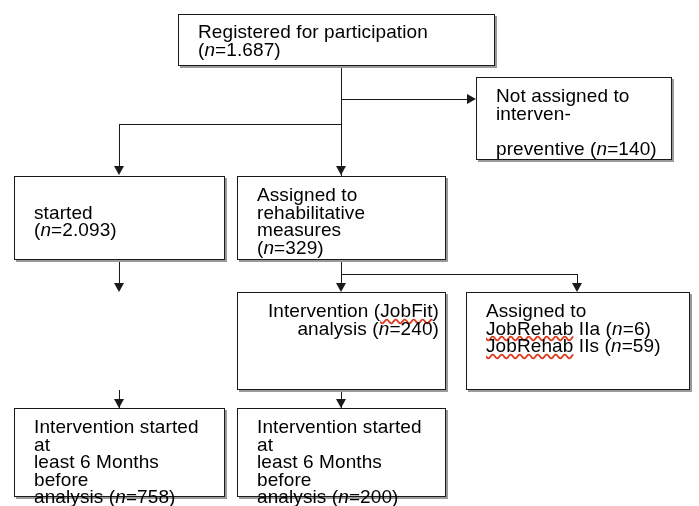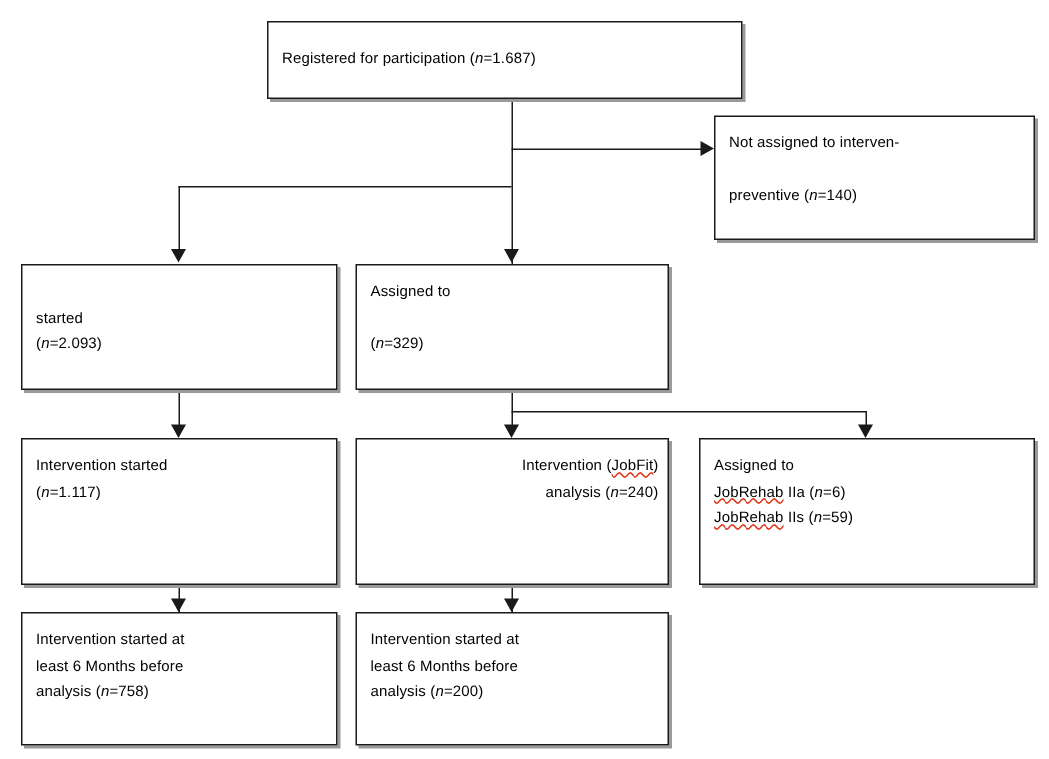--- a/index.html
+++ b/index.html
@@ -17,24 +17,24 @@
   }
   .box {
     position: absolute;
     box-sizing: border-box;
     background: #ffffff;
     border: 1px solid #1a1a1a;
     box-shadow: 2px 2px 0 0 #9a9a9a;
   }
   .box .txt {
     position: absolute;
-    left: 9px;
+    left: 19px;
     right: 6px;
     top: 9px;
-    font-size: 10px;
+    font-size: 19px;
     line-height: 17.5px;
     color: #000000;
     letter-spacing: 0.1px;
     white-space: pre-wrap;
   }
   .box.centered .txt {
     top: 50%;
     transform: translateY(-50%);
   }
   
@@ -101,35 +101,32 @@
   <div class="vline" style="left:119px; top:390px; height:20px;"></div>
   <div class="arrow-down" style="left:114px; top:399px;"></div>
 
   <div class="vline" style="left:341px; top:390px; height:20px;"></div>
   <div class="arrow-down" style="left:336px; top:399px;"></div>
 
   <div class="box centered" style="left:178px; top:14px; width:317px; height:52px;">
     <div class="txt"><span>Registered for participation (</span><span class="nv">n</span><span>=1.687)</span></div>
   </div>
 
-  <div class="box" style="left:476px; top:77px; width:214px; height:83px;">
+  <div class="box" style="left:476px; top:77px; width:196px; height:83px;">
     <div class="txt"><span>Not assigned to interven-</span><br><br><span>preventive (</span><span class="nv">n</span><span>=140)</span></div>
   </div>
 
   <div class="box" style="left:14px; top:176px; width:211px; height:84px;">
     <div class="txt"><br><span>started</span><br><span>(</span><span class="nv">n</span><span>=2.093)</span></div>
   </div>
 
   <div class="box" style="left:237px; top:176px; width:209px; height:84px;">
-    <div class="txt"><span>Assigned to</span><br><br><span>(</span><span class="nv">n</span><span>=329)</span></div>
+    <div class="txt"><span>Assigned to</span><br><span>rehabilitative measures</span><br><span>(</span><span class="nv">n</span><span>=329)</span></div>
   </div>
 
-  <div class="box" style="left:14px; top:292px; width:211px; height:98px;">
-    <div class="txt"><span>Intervention started</span><br><span>(</span><span class="nv">n</span><span>=1.117)</span></div>
-  </div>
 
   <div class="box" style="left:237px; top:292px; width:209px; height:98px;text-align:right;">
     <div class="txt"><span>Intervention (</span><span class="sq">JobFit</span><span>)</span><br><span>analysis (</span><span class="nv">n</span><span>=240)</span></div>
   </div>
 
   <div class="box" style="left:466px; top:292px; width:224px; height:98px;">
     <div class="txt"><span>Assigned to</span><br><span class="sq">JobRehab</span><span> IIa (</span><span class="nv">n</span><span>=6)</span><br><span class="sq">JobRehab</span><span> IIs (</span><span class="nv">n</span><span>=59)</span></div>
   </div>
 
   <div class="box" style="left:14px; top:408px; width:211px; height:89px;">

